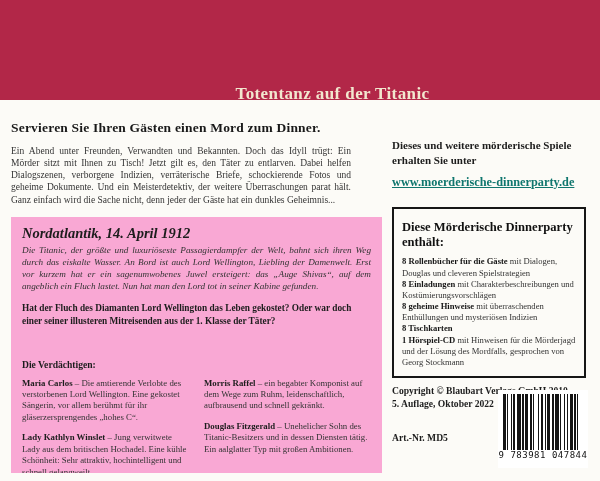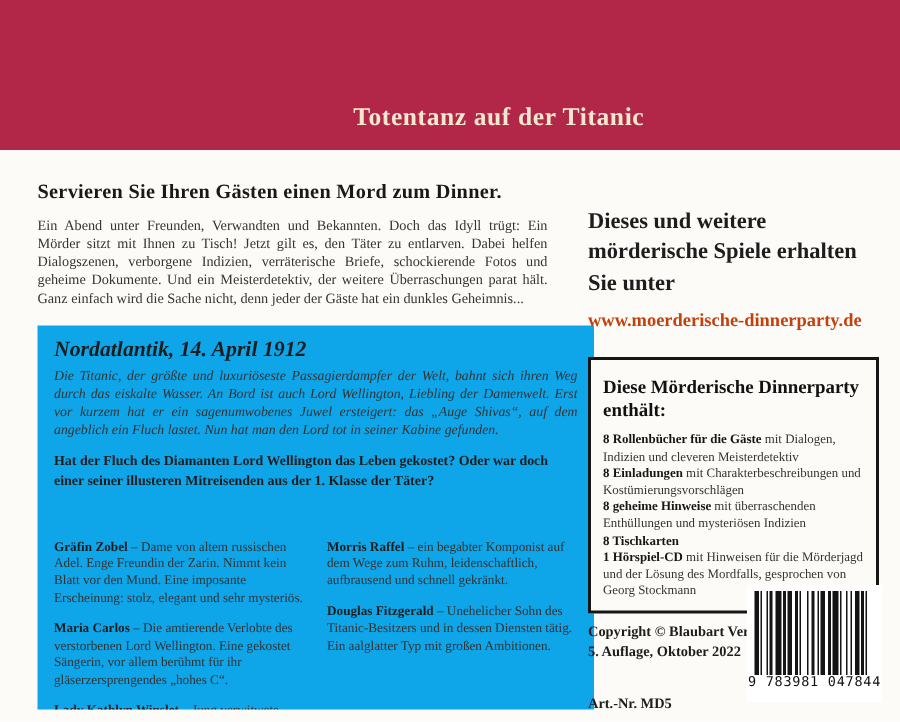--- a/index.html
+++ b/index.html
@@ -7,43 +7,43 @@
     position:relative; width:600px; height:481px; overflow:hidden;
     background:#fcfbf7; color:#222;
     font-family:"Liberation Serif","DejaVu Serif",serif;
   }
   
   .masthead{position:absolute;top:0;left:0;width:600px;height:100px;background:#b22748;}
   .brand{position:absolute;top:4px;right:52px;text-align:right;color:#151015;font-style:italic;line-height:1;}
   .brand-line1{font-size:23px;margin-right:36px;letter-spacing:1px;}
   .brand-line2{font-size:45px;margin-top:-8px;letter-spacing:1px;}
   .subtitle{
-    position:absolute;top:68px;left:0;width:600px;box-sizing:border-box;padding-left:65px;
+    position:absolute;top:84px;left:0;width:600px;box-sizing:border-box;padding-left:65px;
     text-align:center;font-size:17px;letter-spacing:.4px;color:#f2e7cf;font-weight:bold;
   }
   
-  .left-col{position:absolute;left:25px;top:120px;width:340px;}
+  .left-col{position:absolute;left:11px;top:120px;width:340px;}
   .tagline{font-size:13.5px;font-weight:bold;color:#191919;margin:0 0 9px;letter-spacing:.2px;}
   .intro{font-size:9.5px;line-height:1.28;text-align:justify;margin:0;color:#343434;}
   .panel{
-    margin-top:11px;background:#0ea5e9;box-sizing:border-box;
+    margin-top:11px;background:#f9a8d4;box-sizing:border-box;
     width:371px;height:256px;padding:8px 11px;overflow:hidden;
   }
   .panel h2{font-size:14.5px;font-style:italic;font-weight:bold;margin:0 0 3px;color:#1d1d1d;}
   .narrative{font-style:italic;font-size:9.2px;line-height:1.3;text-align:justify;margin:0 0 9px;color:#333;}
   .question{font-weight:bold;font-size:9.3px;line-height:1.4;margin:0 0 31px;color:#1d1d1d;}
   .suspects-heading{font-weight:bold;font-size:9.6px;margin:0 0 8px;color:#1d1d1d;}
   .suspects{display:flex;gap:15px;}
   .suspect-col{flex:1;min-width:0;}
   .suspect{font-size:8.8px;line-height:1.3;margin:0 0 9px;color:#333;}
   .suspect b{color:#1d1d1d;}
   
   .right-col{position:absolute;left:392px;top:138px;width:194px;}
-  .promo{font-weight:bold;font-size:15px;line-height:1.35;margin:0 0 7px;color:#1d1d1d;}
-  .website{font-weight:bold;font-size:12.3px;margin:0 0 17px;color:#c2410c;}
+  .promo{font-weight:bold;font-size:11px;line-height:1.35;margin:0 0 7px;color:#1d1d1d;}
+  .website{font-weight:bold;font-size:12.3px;margin:0 0 17px;color:#0f766e;text-decoration:underline;}
   .contents-box{border:2px solid #161616;padding:7px 8px 8px;margin:0 0 7px;background:#fcfbf7;}
   .contents-box h3{font-size:12.6px;font-weight:bold;line-height:1.18;margin:4px 0 7px;color:#111;}
   .item{font-size:8.6px;line-height:1.3;margin:0;color:#333;}
   .item b{color:#161616;}
   .copyright-line{font-weight:bold;font-size:9.6px;line-height:1.32;color:#1d1d1d;}
   .artno{font-weight:bold;font-size:9.6px;margin-top:22px;color:#1d1d1d;}
   
   .barcode{position:absolute;left:498px;top:390px;width:90px;height:78px;background:#ffffff;}
   .bars{display:flex;height:56px;margin:4px 5px 0;align-items:stretch;}
   .bars div{flex:0 0 auto;}
@@ -62,44 +62,44 @@
   </header>
 
   <section class="left-col">
     <h1 class="tagline">Servieren Sie Ihren Gästen einen Mord zum Dinner.</h1>
     <p class="intro">Ein Abend unter Freunden, Verwandten und Bekannten. Doch das Idyll trügt: Ein Mörder sitzt mit Ihnen zu Tisch! Jetzt gilt es, den Täter zu entlarven. Dabei helfen Dialogszenen, verborgene Indizien, verräterische Briefe, schockierende Fotos und geheime Dokumente. Und ein Meisterdetektiv, der weitere Überraschungen parat hält. Ganz einfach wird die Sache nicht, denn jeder der Gäste hat ein dunkles Geheimnis...</p>
 
     <div class="panel">
       <h2>Nordatlantik, 14. April 1912</h2>
       <p class="narrative">Die Titanic, der größte und luxuriöseste Passagierdampfer der Welt, bahnt sich ihren Weg durch das eiskalte Wasser. An Bord ist auch Lord Wellington, Liebling der Damenwelt. Erst vor kurzem hat er ein sagenumwobenes Juwel ersteigert: das „Auge Shivas“, auf dem angeblich ein Fluch lastet. Nun hat man den Lord tot in seiner Kabine gefunden.</p>
       <p class="question">Hat der Fluch des Diamanten Lord Wellington das Leben gekostet? Oder war doch einer seiner illusteren Mitreisenden aus der 1. Klasse der Täter?</p>
+      <p class="suspects-heading">Die Verdächtigen:</p>
 
       <div class="suspects">
         <div class="suspect-col">
-          <p class="suspect"><b>Gräfin Zobel</b> <span>– Dame von altem russischen Adel. Enge Freundin der Zarin. Nimmt kein Blatt vor den Mund. Eine imposante Erscheinung: stolz, elegant und sehr mysteriös.</span></p>
           <p class="suspect"><b>Maria Carlos</b> <span>– Die amtierende Verlobte des verstorbenen Lord Wellington. Eine gekostet Sängerin, vor allem berühmt für ihr gläserzersprengendes „hohes C“.</span></p>
           <p class="suspect"><b>Lady Kathlyn Winslet</b> <span>– Jung verwitwete Lady aus dem britischen Hochadel. Eine kühle Schönheit: Sehr attraktiv, hochintelligent und schnell gelangweilt.</span></p>
 
         </div>
         <div class="suspect-col">
           <p class="suspect"><b>Morris Raffel</b> <span>– ein begabter Komponist auf dem Wege zum Ruhm, leidenschaftlich, aufbrausend und schnell gekränkt.</span></p>
           <p class="suspect"><b>Douglas Fitzgerald</b> <span>– Unehelicher Sohn des Titanic-Besitzers und in dessen Diensten tätig. Ein aalglatter Typ mit großen Ambitionen.</span></p>
 
         </div>
       </div>
     </div>
   </section>
 
   <aside class="right-col">
     <p class="promo">Dieses und weitere mörderische Spiele erhalten Sie unter</p>
     <p class="website">www.moerderische-dinnerparty.de</p>
 
     <div class="contents-box">
       <h3>Diese Mörderische Dinnerparty enthält:</h3>
-      <p class="item"><b>8 Rollenbücher für die Gäste</b><span> mit Dialogen, Indizien und cleveren Meisterdetektiv</span></p>
+      <p class="item"><b>8 Rollenbücher für die Gäste</b><span> mit Dialogen, Douglas und cleveren Spielstrategien</span></p>
       <p class="item"><b>8 Einladungen</b><span> mit Charakterbeschreibungen und Kostümierungsvorschlägen</span></p>
       <p class="item"><b>8 geheime Hinweise</b><span> mit überraschenden Enthüllungen und mysteriösen Indizien</span></p>
       <p class="item"><b>8 Tischkarten</b><span></span></p>
       <p class="item"><b>1 Hörspiel-CD</b><span> mit Hinweisen für die Mörderjagd und der Lösung des Mordfalls, gesprochen von Georg Stockmann</span></p>
     </div>
 
     <div class="copyright">
       <div class="copyright-line">Copyright © Blaubart Verlags GmbH 2010</div>
       <div class="copyright-line">5. Auflage, Oktober 2022</div>
     </div>

